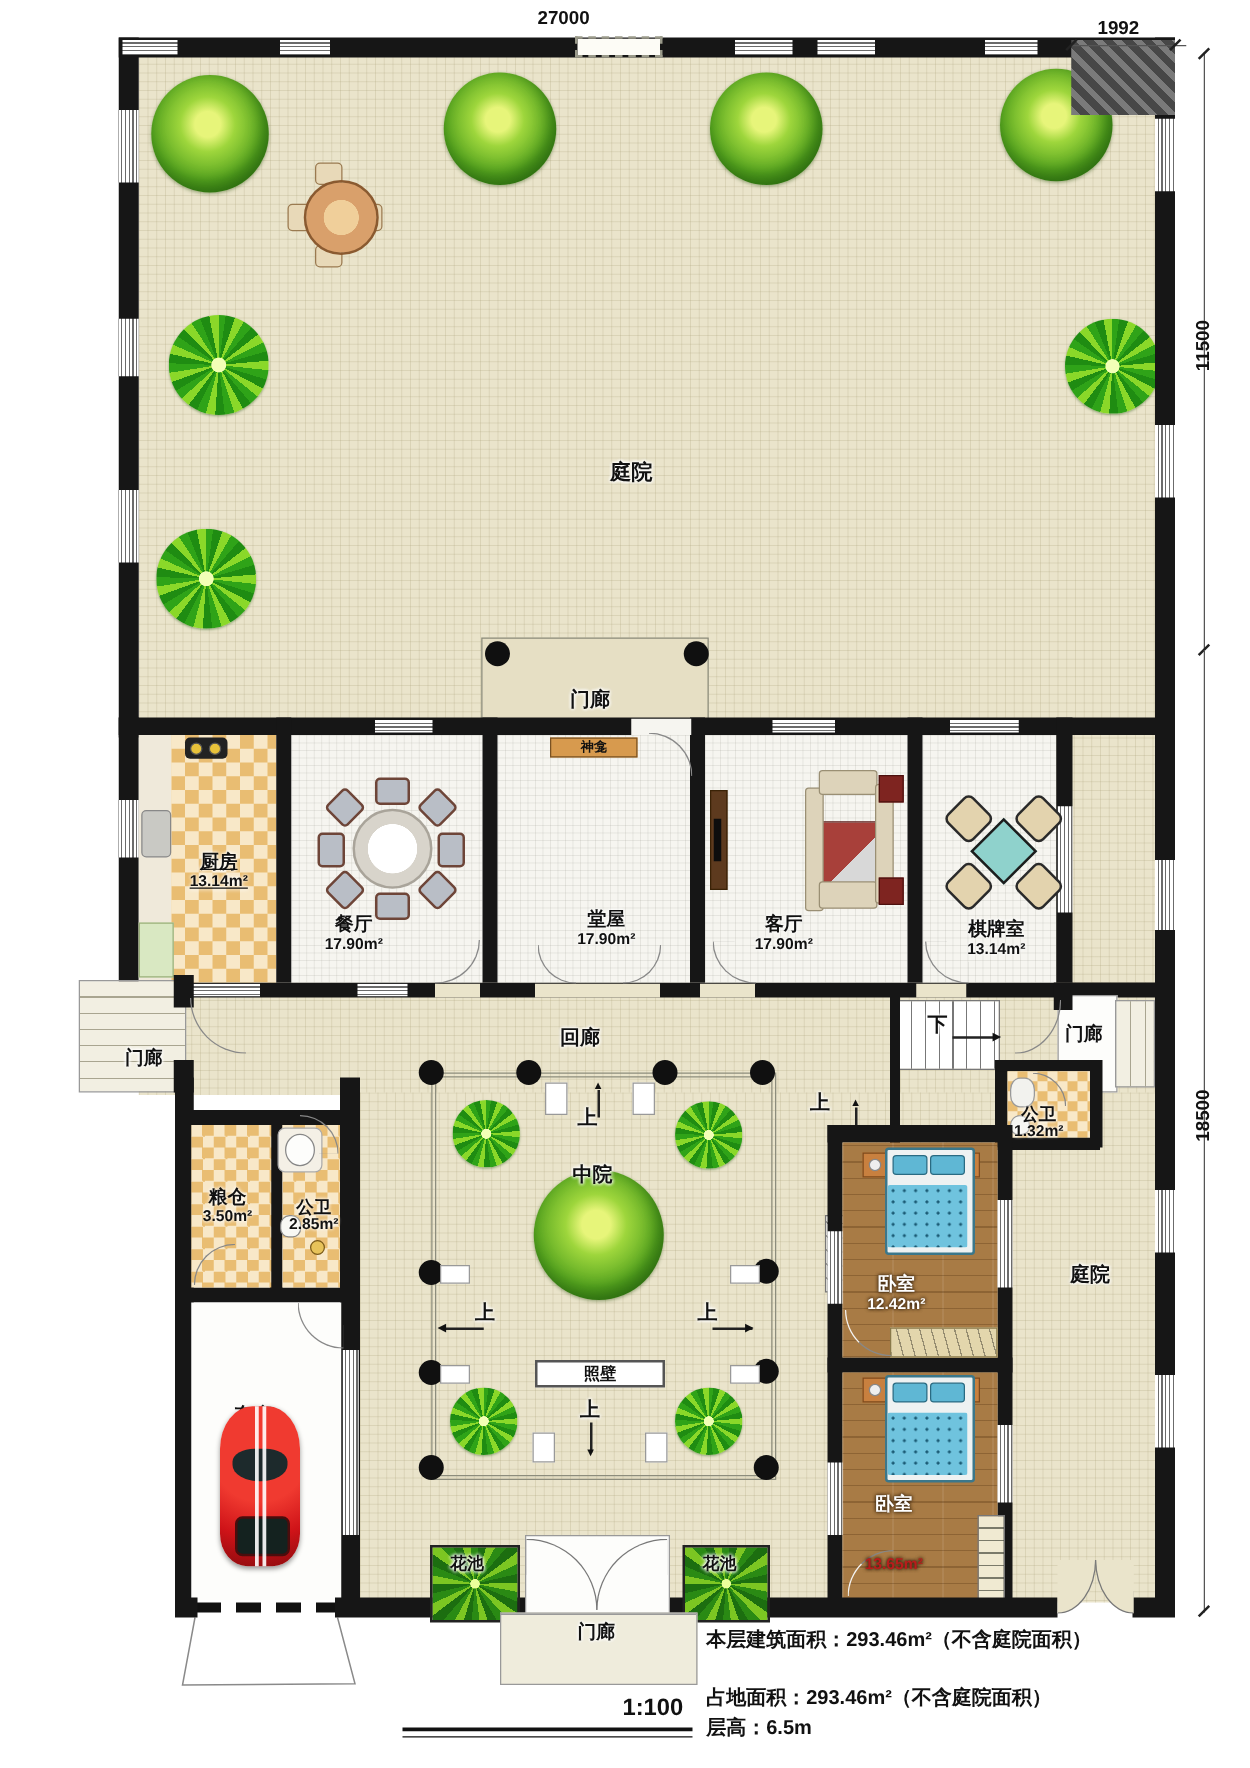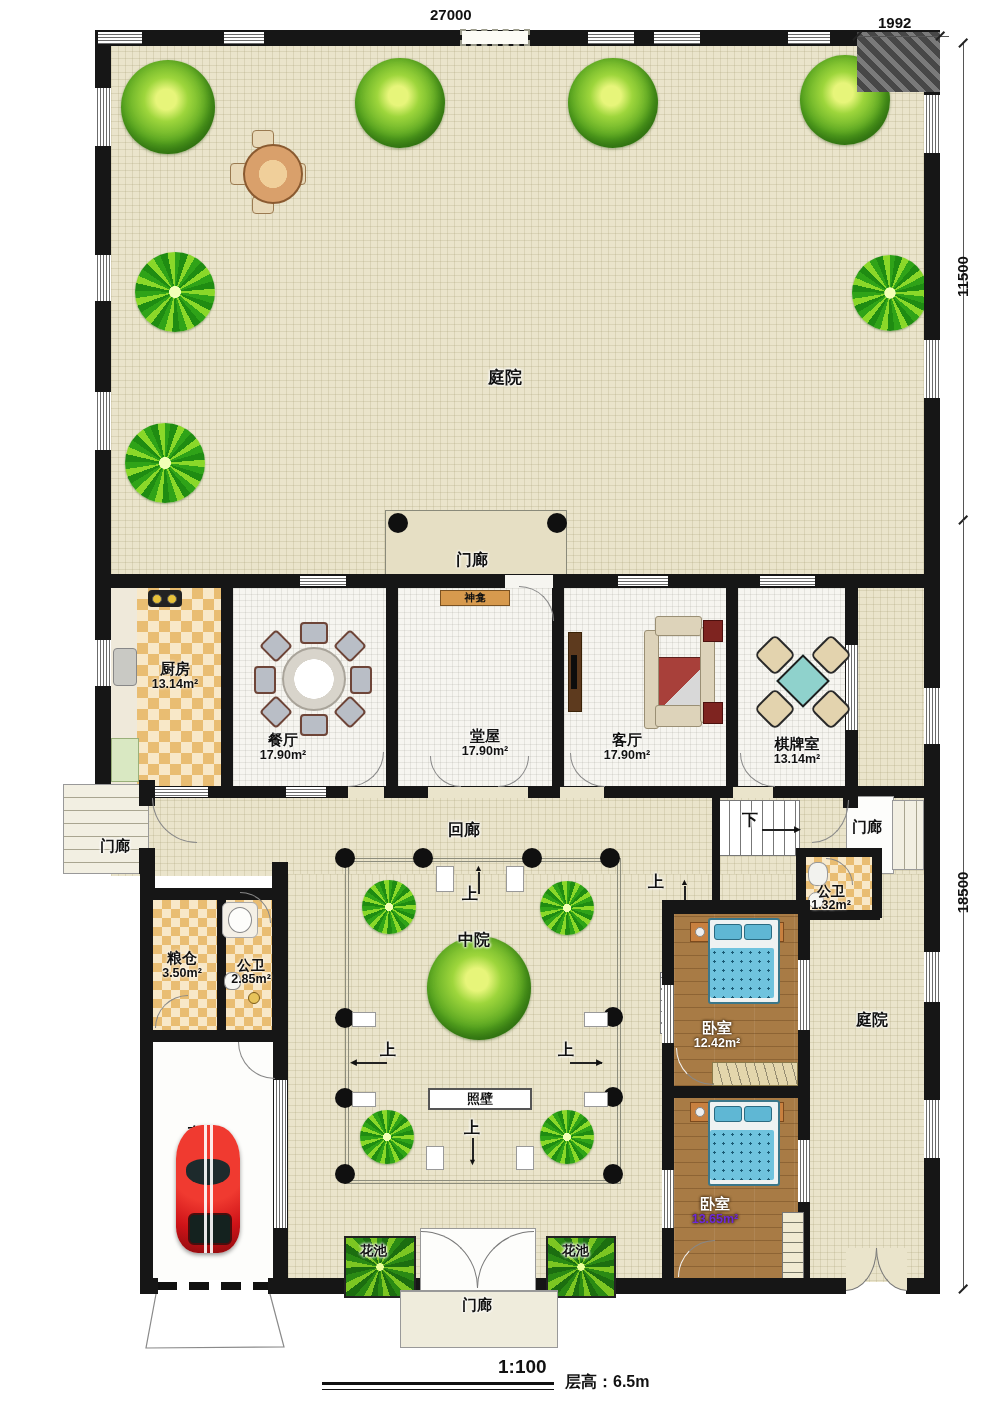--- a/index.html
+++ b/index.html
@@ -169,21 +169,21 @@
   <div class="sofa" style="left:700px;top:627px;width:13px;height:94px;"></div>
   <div class="redtbl" style="left:703px;top:620px;width:18px;height:20px;"></div>
   <div class="redtbl" style="left:703px;top:702px;width:18px;height:20px;"></div>
 
   <div class="abs" style="left:784px;top:662px;width:34px;height:34px;background:#8fd2cc;border:2px solid #1d1d1d;transform:rotate(45deg);"></div>
   <div class="mchair" style="left:760px;top:640px;transform:rotate(-45deg);"></div>
   <div class="mchair" style="left:816px;top:640px;transform:rotate(45deg);"></div>
   <div class="mchair" style="left:760px;top:694px;transform:rotate(45deg);"></div>
   <div class="mchair" style="left:816px;top:694px;transform:rotate(-45deg);"></div>
 
-  <div class="rlab" style="left:130px;top:661px;">
+  <div class="rlab" style="left:130px;top:682px;text-decoration:underline;">
     <span class="rname">厨房</span>
     <span class="rarea">13.14m²</span>
   </div>
   <div class="rlab" style="left:238px;top:732px;">
     <span class="rname">餐厅</span>
     <span class="rarea">17.90m²</span>
   </div>
   <div class="rlab" style="left:440px;top:728px;">
     <span class="rname">堂屋</span>
     <span class="rarea">17.90m²</span>
@@ -354,21 +354,21 @@
   <div class="nstand" style="left:764px;top:1102px;"></div>
   <div class="abs" style="left:708px;top:1100px;width:68px;height:82px;background:#eef2f2;border:2px solid #3b778a;border-radius:3px;">
     <div class="abs" style="left:4px;top:4px;width:26px;height:14px;background:#5fb7d4;border:1px solid #2a6b82;border-radius:3px;"></div>
     <div class="abs" style="left:34px;top:4px;width:26px;height:14px;background:#5fb7d4;border:1px solid #2a6b82;border-radius:3px;"></div>
     <div class="abs" style="left:0;top:28px;width:64px;height:50px;background:radial-gradient(circle,#1a5a74 1px,transparent 1.4px) 0 0/9px 9px,#6fc3de;border-radius:2px;"></div>
   </div>
   <div class="stair" style="left:782px;top:1212px;width:20px;height:66px;background:repeating-linear-gradient(to bottom,#f0ead2 0 9px,#7a7a6a 9px 10px);"></div>
   <div class="arc" style="left:678px;top:1240px;width:36px;height:36px;border-left:1.4px solid #f5f5f5;border-top:1.4px solid #888;border-top-left-radius:100%;"></div>
   <div class="rlab" style="left:670px;top:1196px;">
     <span class="rname" style="color:#fff;text-shadow:0 0 3px #3a250e,0 0 3px #3a250e;">卧室</span>
-    <span class="rarea" style="color:#6d28d9;text-shadow:0 0 3px #3a250e,0 0 3px #3a250e;">13.65m²</span>
+    <span class="rarea" style="color:#b91c1c;text-shadow:0 0 3px #3a250e,0 0 3px #3a250e;margin-top:32px;">13.65m²</span>
   </div>
 
   <div class="lbl" style="left:856px;top:1010px;font-size:16px;">庭院</div>
 
   <div class="wall" style="left:140px;top:1278px;width:18px;height:16px;"></div>
   <div class="wall" style="left:268px;top:1278px;width:78px;height:16px;"></div>
   <div class="wall" style="left:410px;top:1278px;width:12px;height:16px;"></div>
   <div class="wall" style="left:532px;top:1278px;width:16px;height:16px;"></div>
   <div class="wall" style="left:612px;top:1278px;width:234px;height:16px;"></div>
   <div class="wall" style="left:906px;top:1278px;width:34px;height:16px;"></div>
@@ -406,15 +406,17 @@
   <div class="tick" style="left:957px;top:42px;"></div>
   <div class="tick" style="left:957px;top:519px;"></div>
   <div class="dimline" style="left:963px;top:520px;width:1px;height:770px;"></div>
   <div class="dim" style="left:942px;top:884px;transform:rotate(-90deg);transform-origin:center;">18500</div>
   <div class="tick" style="left:957px;top:1288px;"></div>
 
   <div class="abs" style="left:498px;top:1356px;font-size:19px;font-weight:bold;">1:100</div>
   <div class="abs" style="left:322px;top:1382px;width:232px;height:3px;background:#111;"></div>
   <div class="abs" style="left:322px;top:1389px;width:232px;height:1px;background:#111;"></div>
 
+  <div class="info" style="left:565px;top:1302px;">本层建筑面积：293.46m²（不含庭院面积）</div>
+  <div class="info" style="left:565px;top:1348px;">占地面积：293.46m²（不含庭院面积）</div>
   <div class="info" style="left:565px;top:1372px;">层高：6.5m</div>
 
 </div>
 
 </body></html>

